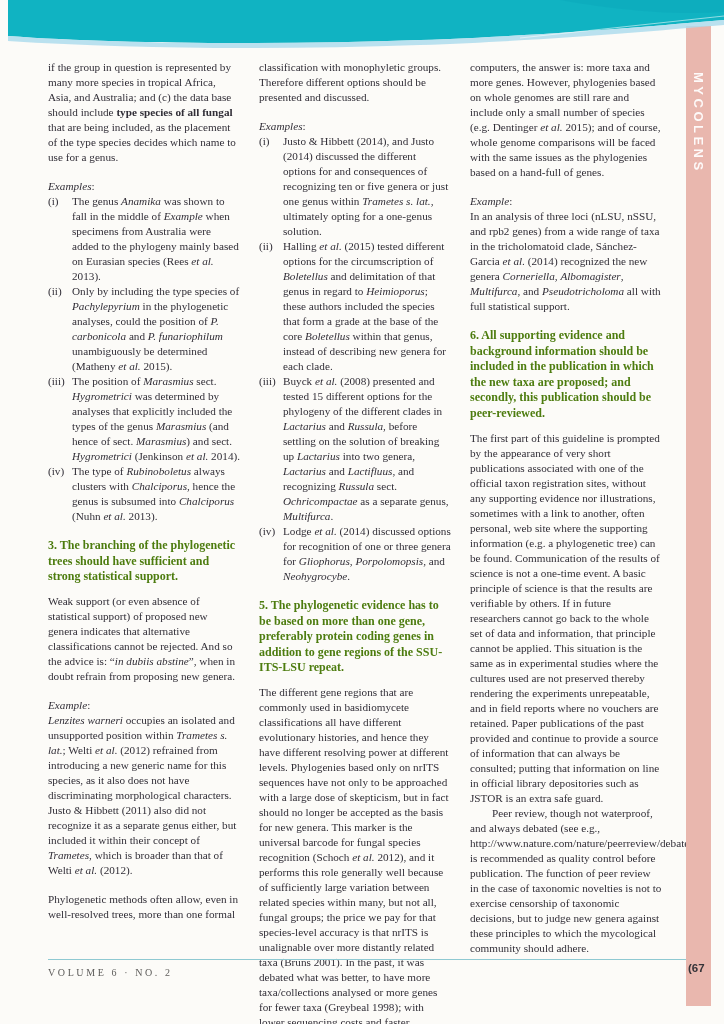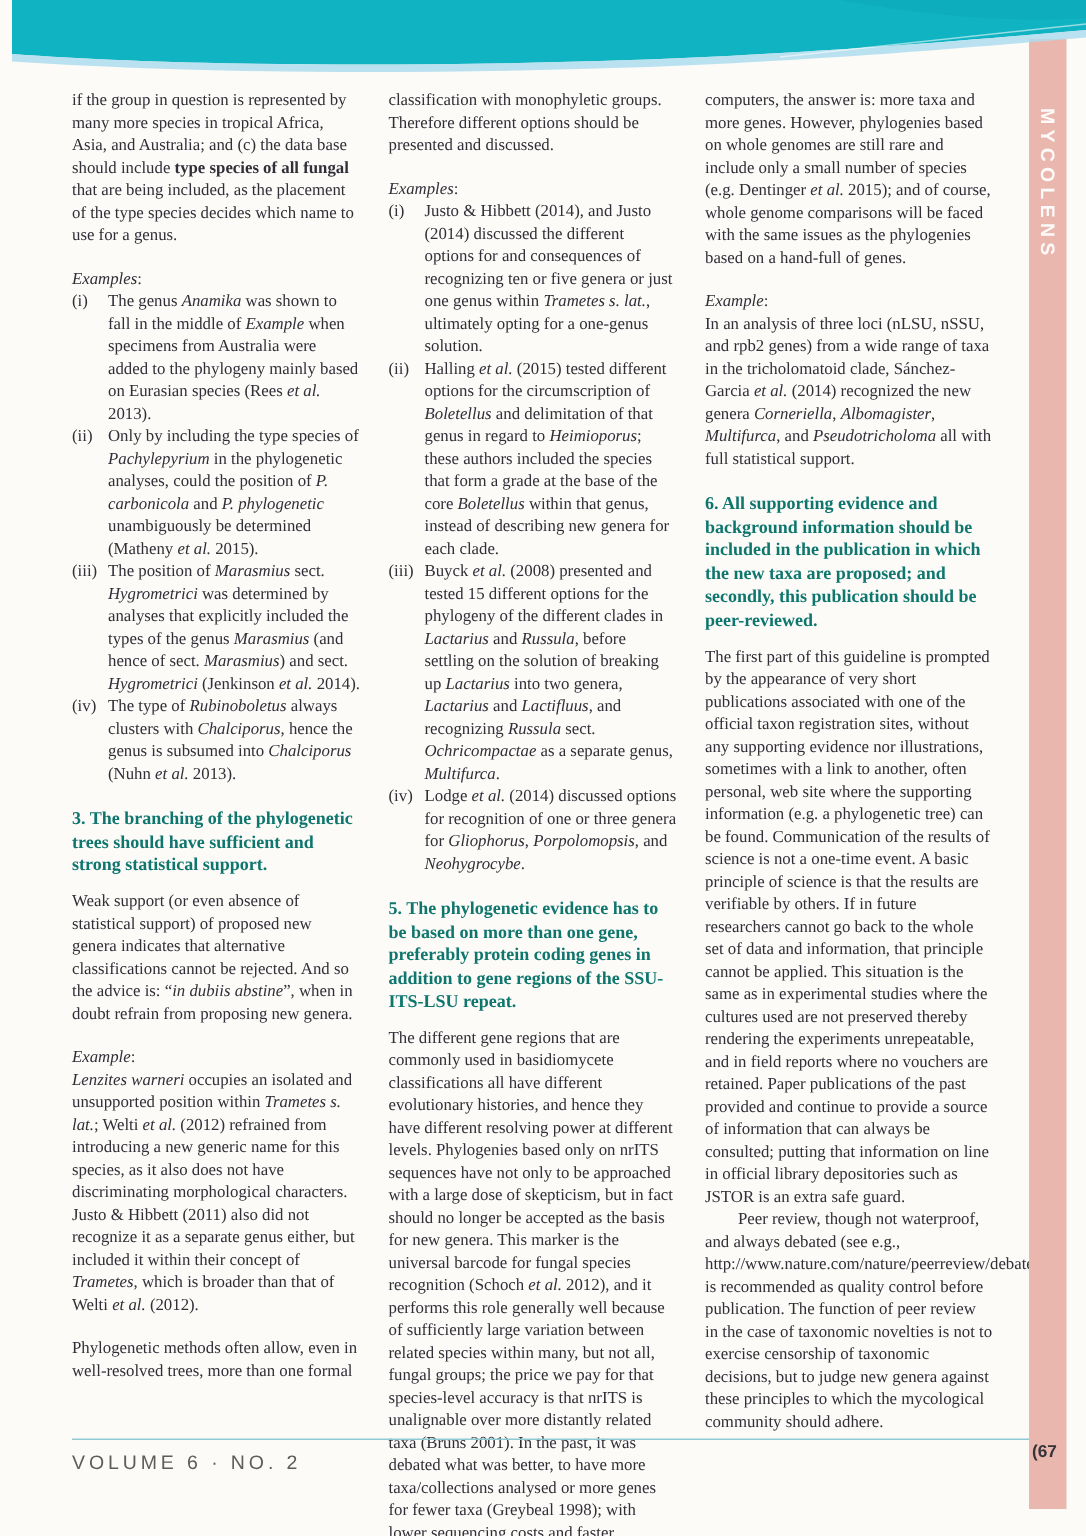--- a/index.html
+++ b/index.html
@@ -34,37 +34,37 @@
     position:absolute; left:48px; top:60px; width:614px;
     display:flex; gap:19px; z-index:1;
   }
   .col { flex:1; min-width:0; font-size:11.2px; line-height:15px; color:#312e37; }
   .blk { margin:0; }
   .p   { margin:0 0 14px 0; }
   .p.tight { margin-bottom:0; }
   .p.indent { text-indent:22px; }
   .label { margin:0; }
   .h {
-    color:#0f766e; font-weight:700; font-size:12px; line-height:15.6px;
+    color:#4d7c0f; font-weight:700; font-size:12px; line-height:15.6px;
     margin:14px 0 9px 0;
   }
   .h:first-child { margin-top:0; }
   .list { margin:0 0 14px 0; }
   .li { display:flex; }
   .li .marker { flex:none; width:24px; }
   .li .body { flex:1; min-width:0; }
   
   .footer-rule {
     position:absolute; left:48px; top:959px; width:638px; height:1px;
     background:#8fc9d2; z-index:1;
   }
   .footer-volume {
     position:absolute; left:48px; top:967px;
-    font-family:Liberation Sans, sans-serif;
-    font-size:13px; letter-spacing:2.6px; color:#5e5d5b; z-index:1;
+    font-family:Liberation Serif, serif;
+    font-size:10px; letter-spacing:2.6px; color:#5e5d5b; z-index:1;
   }
   i { font-style:italic; }
   b { font-weight:700; }
 </style>
 </head>
 <body>
 
 <div class="page">
 
   <div class="side-strip">
@@ -83,21 +83,21 @@
     <section class="col">
         <div class="blk p">if the group in question is represented by many more species in tropical Africa, Asia, and Australia; and (c) the data base should include <b>type species of all fungal</b> that are being included, as the placement of the type species decides which name to use for a genus.</div>
         <div class="blk label"><i>Examples</i>:</div>
         <div class="blk list">
           <div class="li">
             <span class="marker">(i)</span>
             <span class="body">The genus <i>Anamika</i> was shown to fall in the middle of <i>Example</i> when specimens from Australia were added to the phylogeny mainly based on Eurasian species (Rees <i>et al.</i> 2013).</span>
           </div>
           <div class="li">
             <span class="marker">(ii)</span>
-            <span class="body">Only by including the type species of <i>Pachylepyrium</i> in the phylogenetic analyses, could the position of <i>P. carbonicola</i> and <i>P. phylogenetic</i> unambiguously be determined (Matheny <i>et al.</i> 2015).</span>
+            <span class="body">Only by including the type species of <i>Pachylepyrium</i> in the phylogenetic analyses, could the position of <i>P. carbonicola</i> and <i>P. funariophilum</i> unambiguously be determined (Matheny <i>et al.</i> 2015).</span>
           </div>
           <div class="li">
             <span class="marker">(iii)</span>
             <span class="body">The position of <i>Marasmius</i> sect. <i>Hygrometrici</i> was determined by analyses that explicitly included the types of the genus <i>Marasmius</i> (and hence of sect. <i>Marasmius</i>) and sect. <i>Hygrometrici</i> (Jenkinson <i>et al.</i> 2014).</span>
           </div>
           <div class="li">
             <span class="marker">(iv)</span>
             <span class="body">The type of <i>Rubinoboletus</i> always clusters with <i>Chalciporus</i>, hence the genus is subsumed into <i>Chalciporus</i> (Nuhn <i>et al.</i> 2013).</span>
           </div>
         </div>

